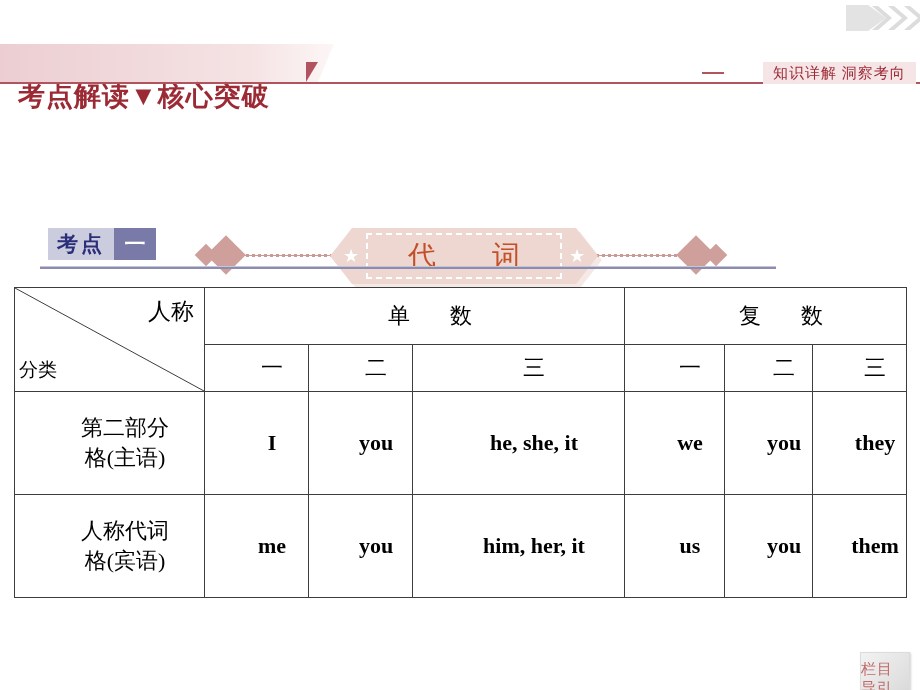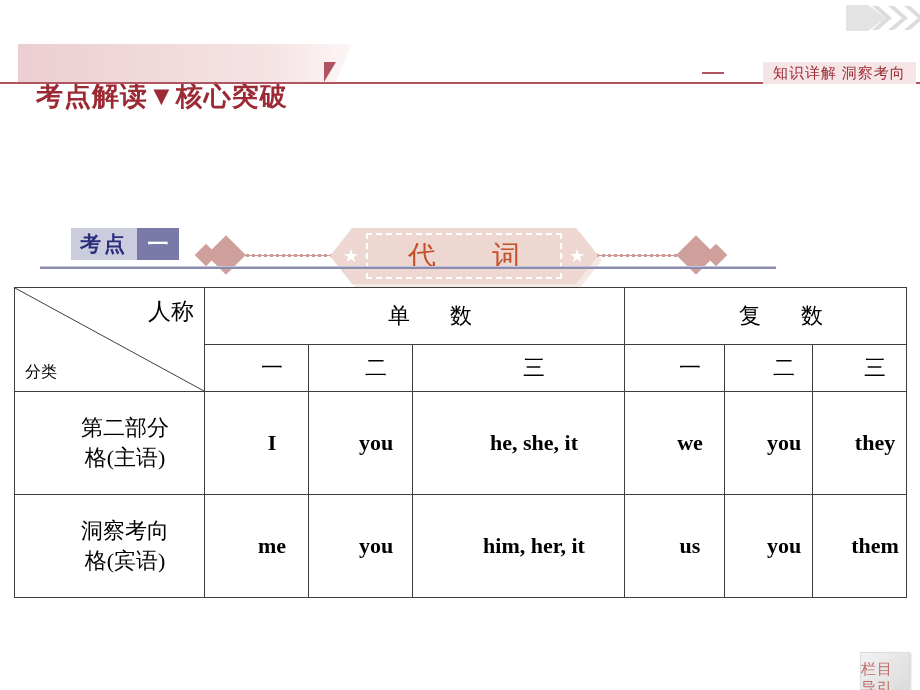--- a/index.html
+++ b/index.html
@@ -51,21 +51,21 @@
     left: 846px;
     width: 74px;
     height: 30px;
   }
   .topbar-chevrons svg { display: block; }
 
   
   .red-banner {
     position: absolute;
     top: 36px;
-    left: 18px;
+    left: 0;
     width: 844px;
     height: 52px;
   }
   .red-banner-bg {
     position: absolute;
     top: 8px; left: 0;
     width: 334px;
     height: 38px;
   }
   .red-banner-text {
@@ -227,21 +227,20 @@
   .kd-badge-main {
     background: #ccccdf;
     padding: 0 9px;
     display: flex;
     align-items: center;
     font-family: "Liberation Serif", serif;
     font-size: 21px;
     font-weight: bold;
     color: #2b2f7a;
     letter-spacing: 3px;
-    margin-left: 23px;
   }
   .kd-badge-num {
     background: #7a7aa8;
     width: 42px;
     display: flex;
     align-items: center;
     justify-content: center;
     font-family: "Liberation Serif", serif;
     font-size: 21px;
     font-weight: bold;
@@ -296,22 +295,22 @@
     padding: 0;
   }
   .corner-svg { position: absolute; inset: 0; width: 100%; height: 100%; }
   .corner-a {
     position: absolute;
     top: 8px; right: 10px;
     font-size: 23px;
   }
   .corner-b {
     position: absolute;
-    bottom: 8px; left: 10px;
-    font-size: 16px;
+    bottom: 8px; left: 4px;
+    font-size: 19px;
   }
   .row-h2 td { height: 44px; }
   .row-d  td { height: 100px; }
 
   
   .corner-btn {
     position: absolute;
     left: 860px;
     top: 652px;
     width: 48px;
@@ -436,21 +435,21 @@
       </td>
       <td class="en">I</td>
       <td class="en">you</td>
       <td class="en">he, she, it</td>
       <td class="en">we</td>
       <td class="en">you</td>
       <td class="en">they</td>
     </tr>
     <tr class="row-d">
       <td class="cn-s">
-        <div>洞察考向</div>
+        <div>人称代词</div>
         <div>格(宾语)</div>
       </td>
       <td class="en">me</td>
       <td class="en">you</td>
       <td class="en">him, her, it</td>
       <td class="en">us</td>
       <td class="en">you</td>
       <td class="en">them</td>
     </tr>
   </tbody>

